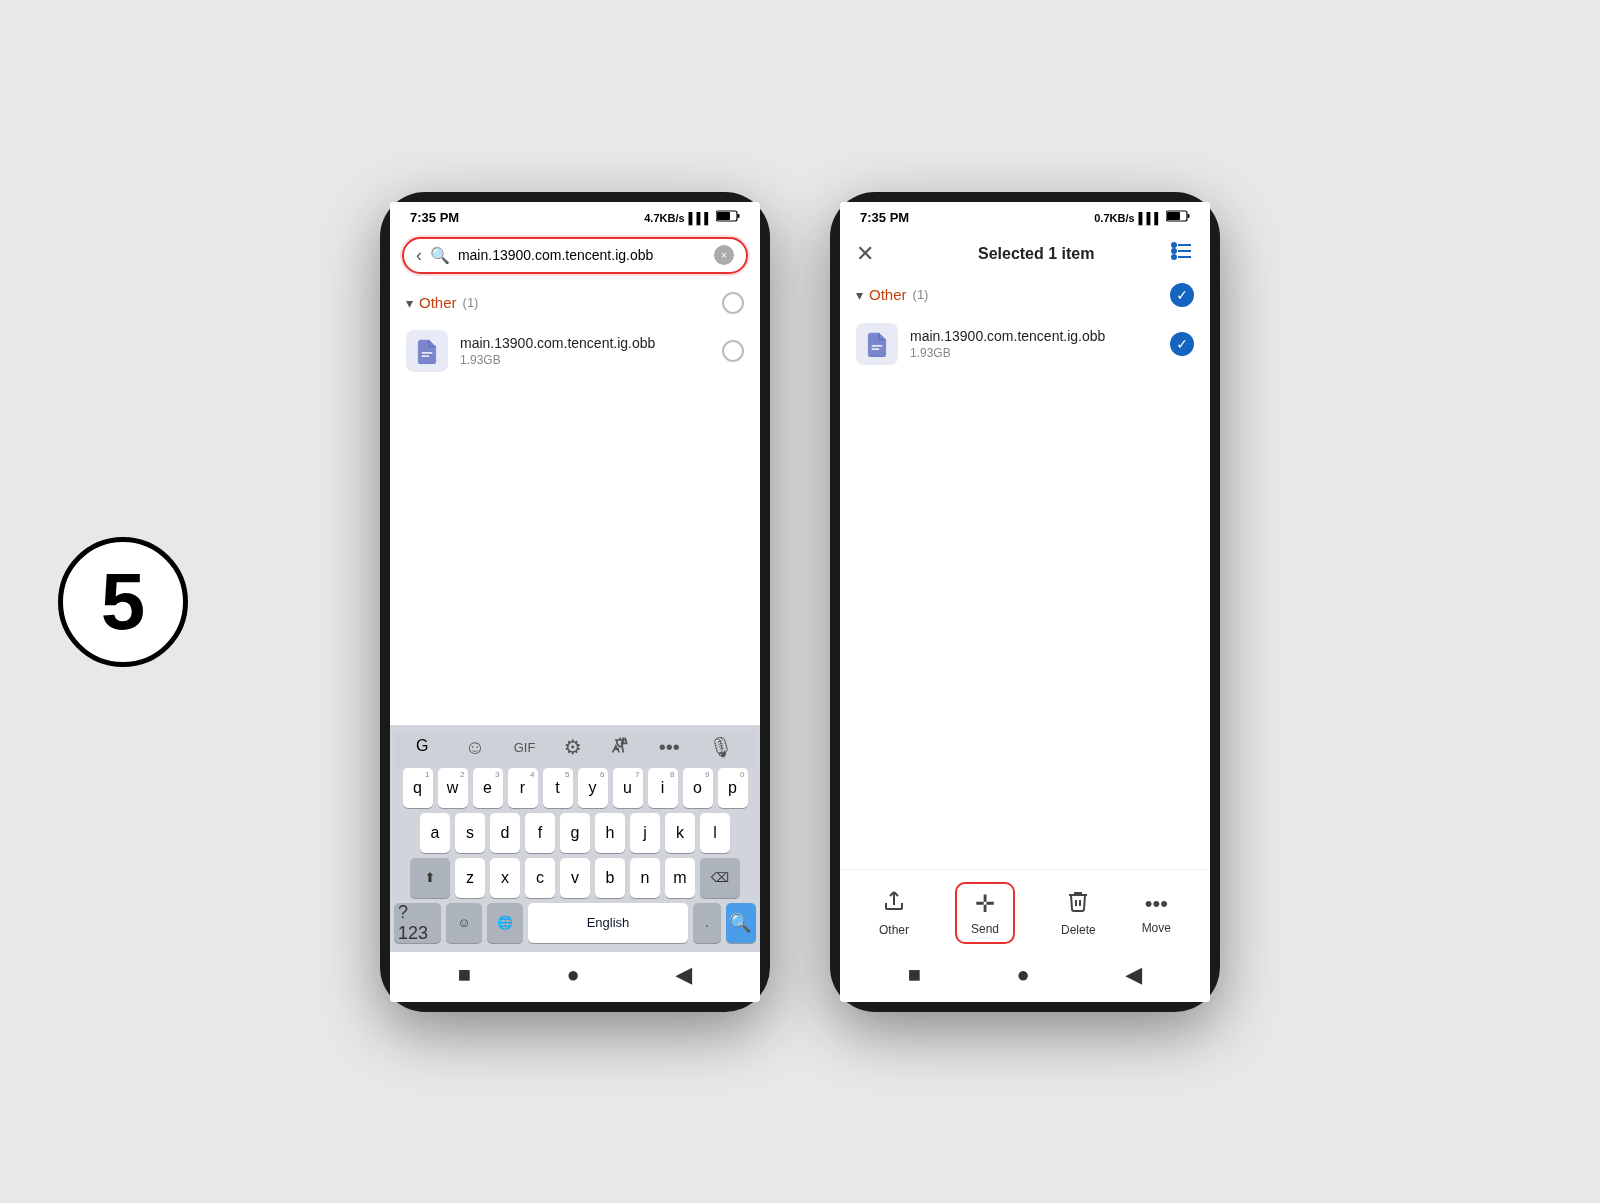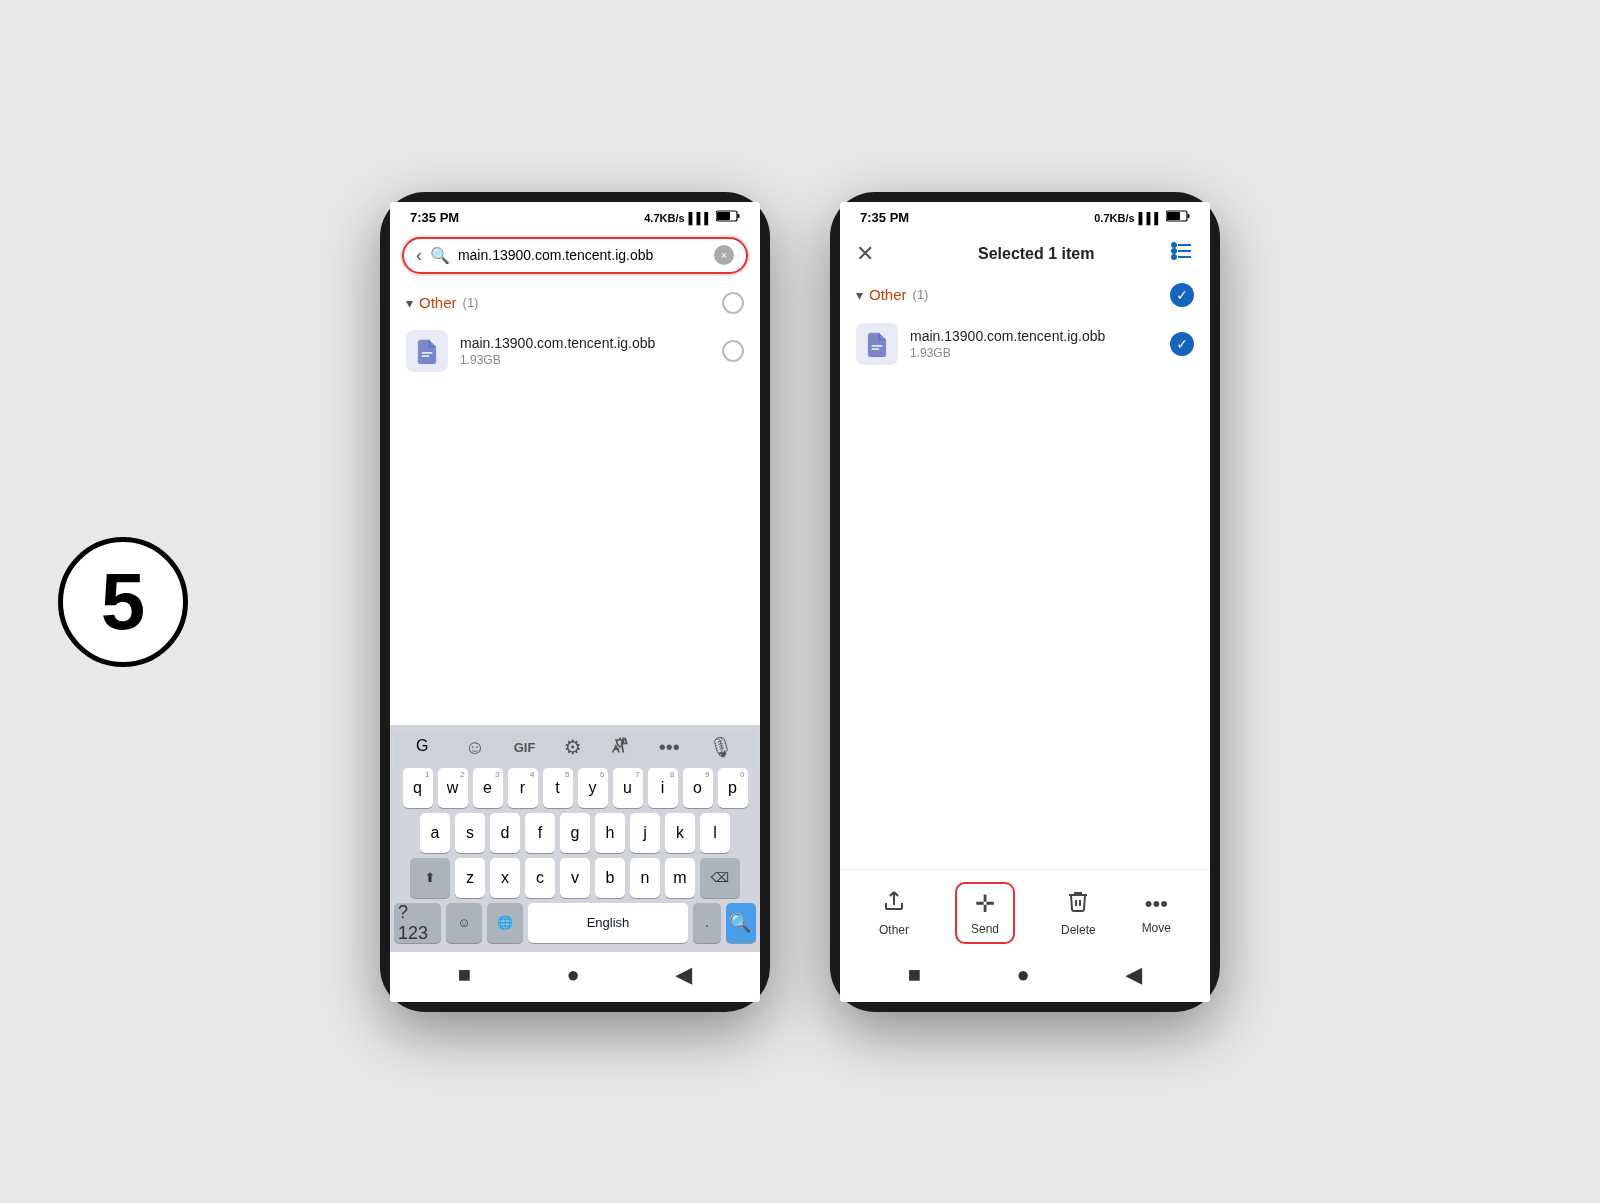--- a/index.html
+++ b/index.html
@@ -389,21 +389,21 @@
 
       <div class="keyboard-area">
 
         <div class="kb-toolbar">
           <span class="kb-toolbar-item">
             <svg width="20" height="20" viewBox="0 0 20 20">
                 <text y="16" font-size="16">G</text>
               </svg>
           </span>
           <span class="kb-toolbar-item">☺</span>
-          <span class="kb-toolbar-item" style="font-size:13px;font-weight:700;">GIF</span>
+          <span class="kb-toolbar-item" style="font-size:13px;font-weight:400;">GIF</span>
           <span class="kb-toolbar-item">⚙</span>
           <span class="kb-toolbar-item">
             <svg width="20" height="20" viewBox="0 0 24 24" fill="none" stroke="#555" stroke-width="2">
                 <path d="M12 3v3M6 6h12M8 6c0 4 2 7 4 8s4-4 4-8M3 21l4-8 4 8M5 17h6M16 3l-2 7h6l-2-7M14 10l2 11"></path>
               </svg>
           </span>
           <span class="kb-toolbar-item">•••</span>
           <span class="kb-toolbar-item">🎙</span>
         </div>
 

